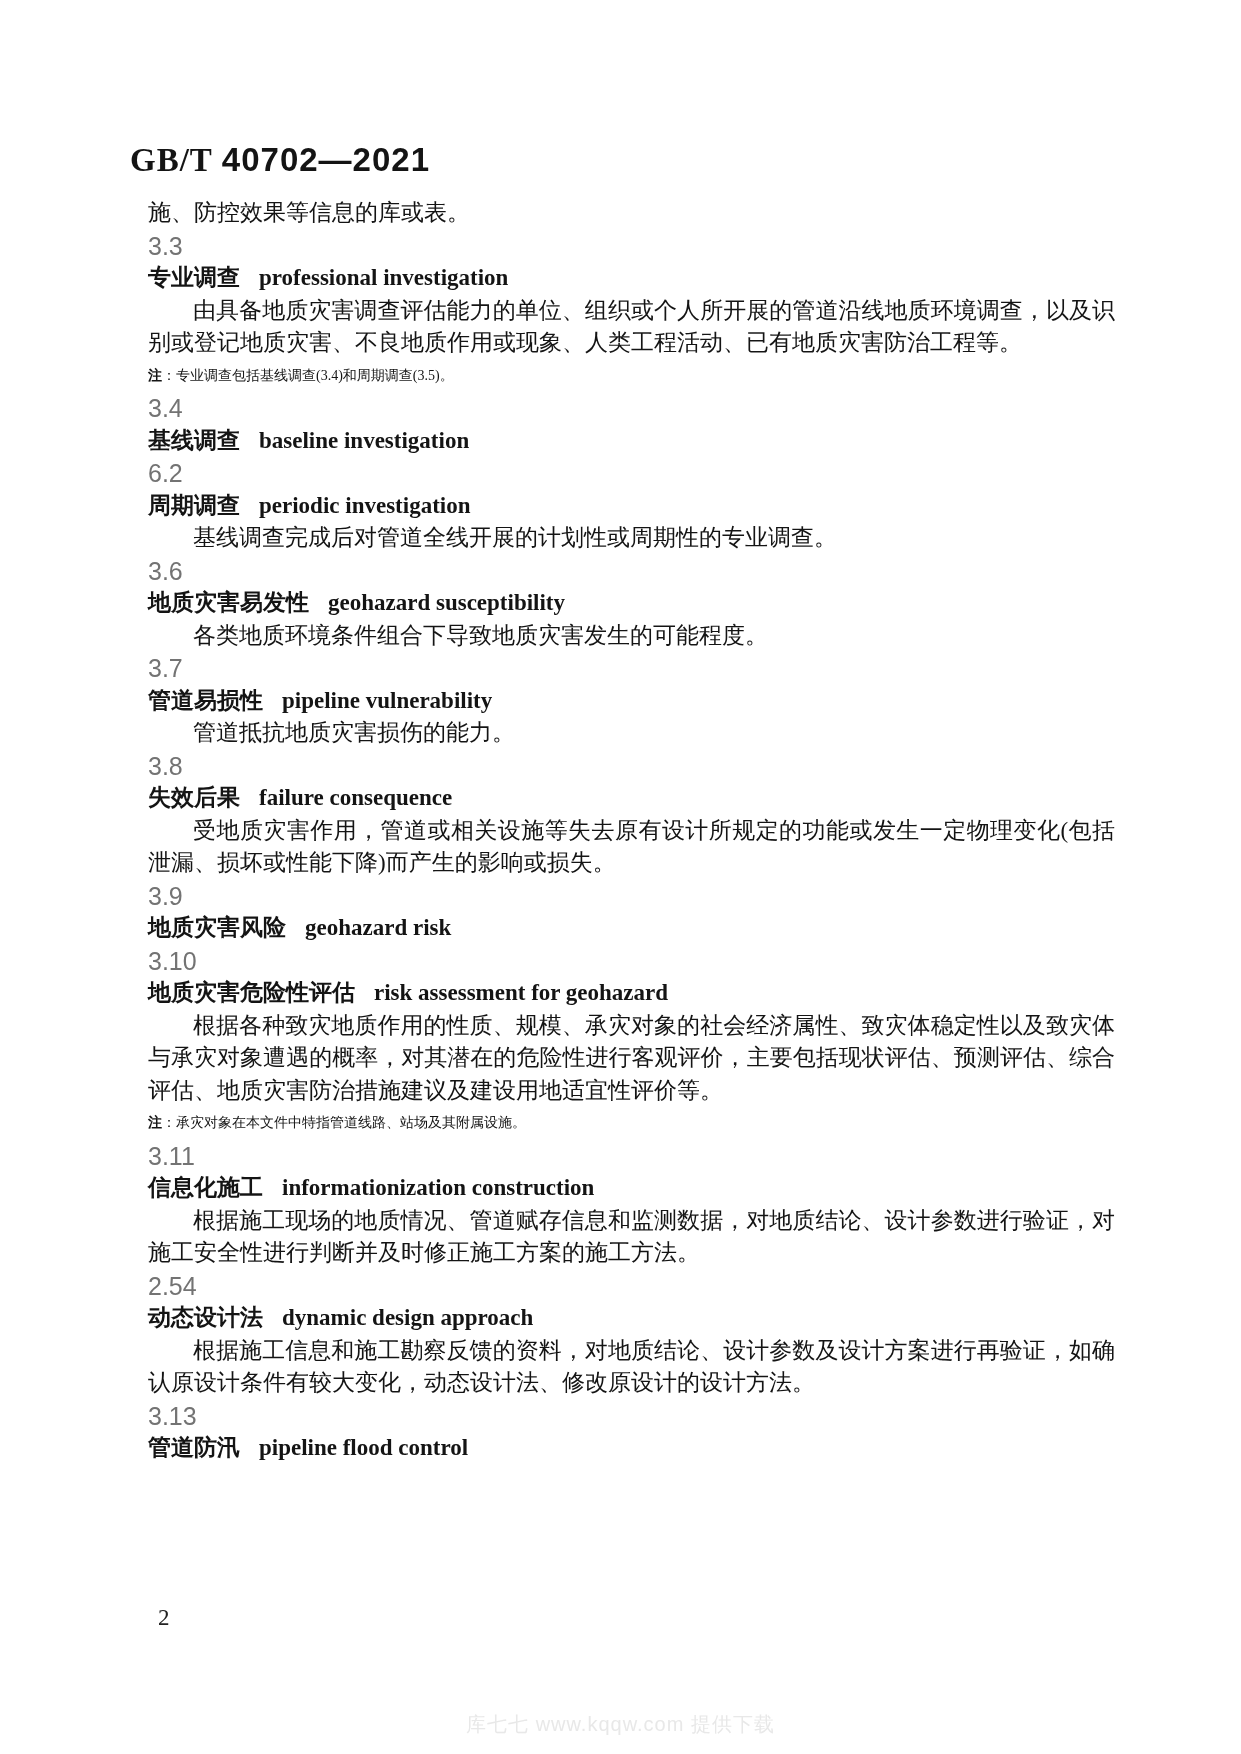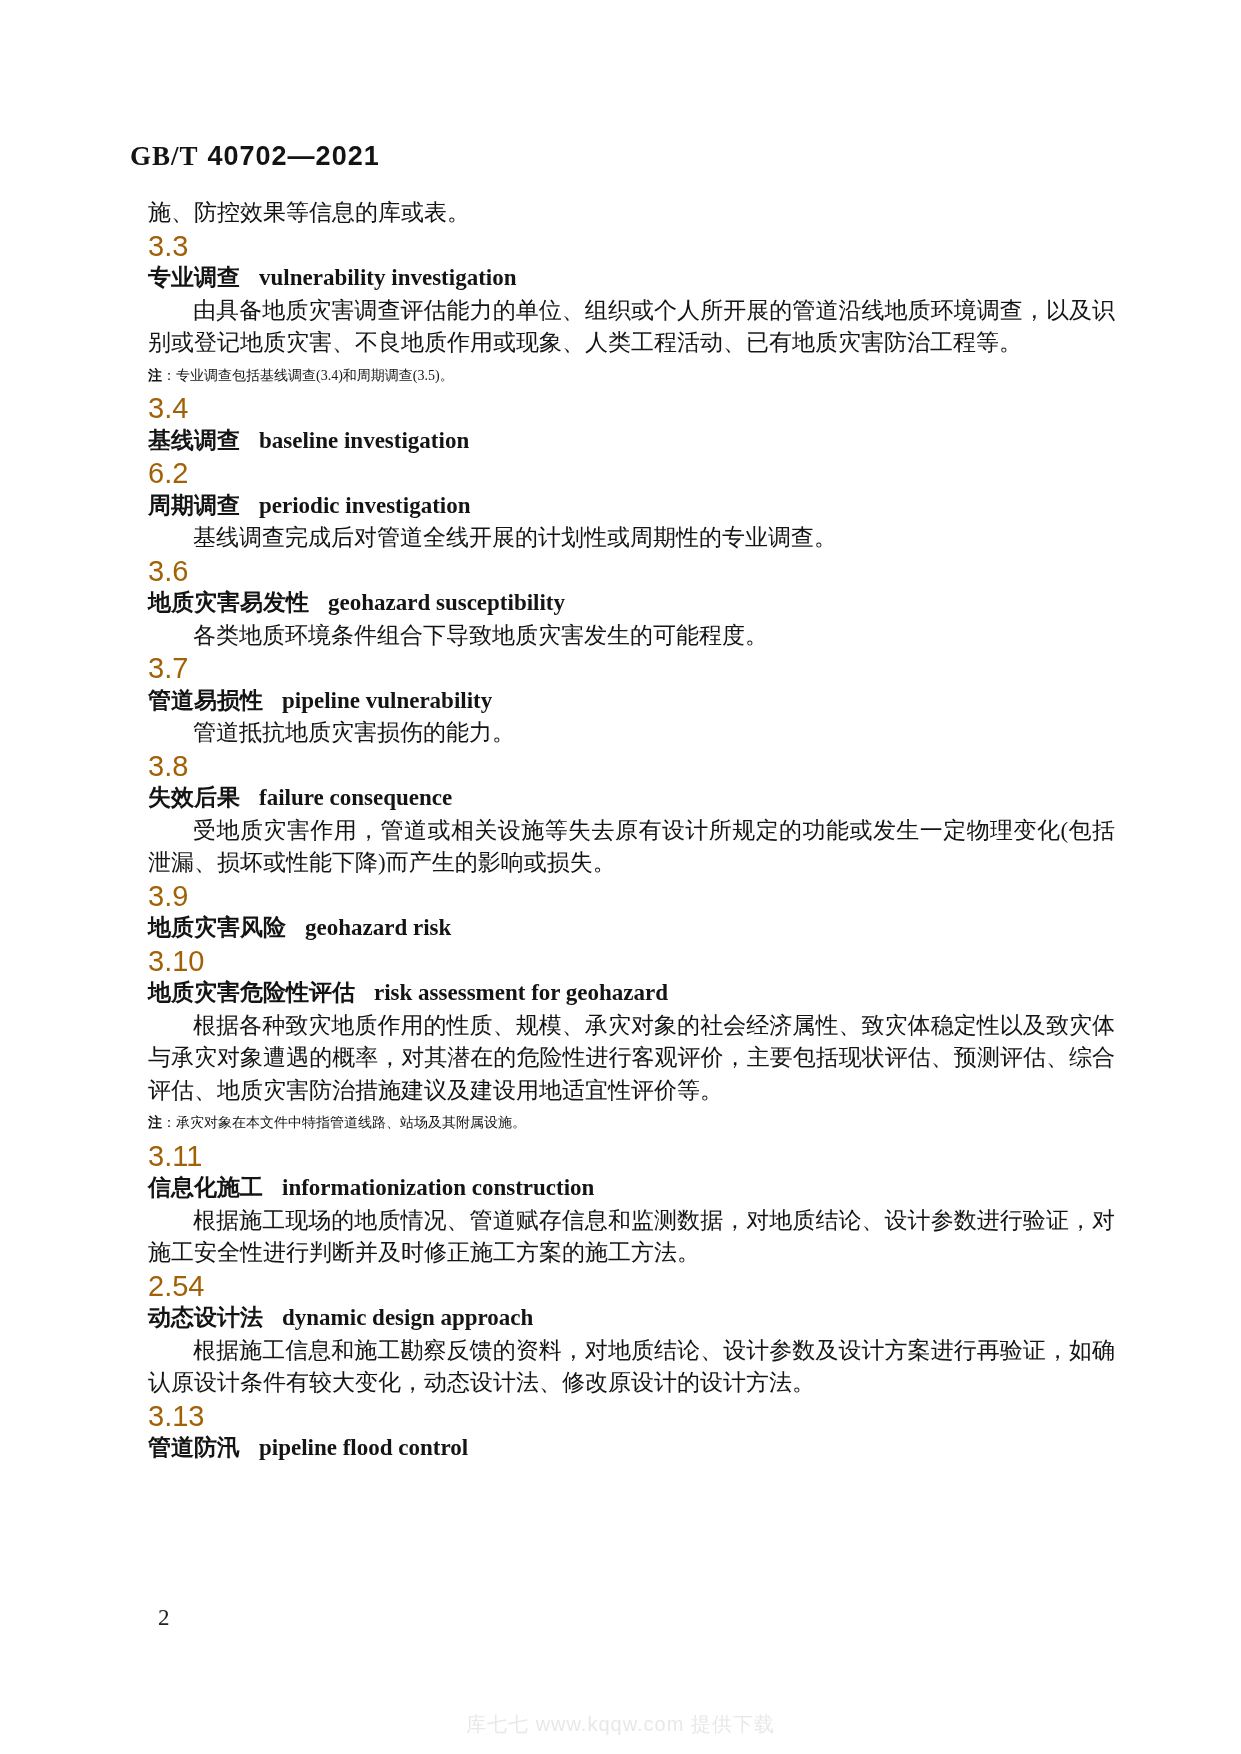--- a/index.html
+++ b/index.html
@@ -13,21 +13,21 @@
     height: 1754px;
     background: #ffffff;
     overflow: hidden;
     color: #141414;
     font-family: "Liberation Serif", "DejaVu Serif", serif;
   }
   .header {
     position: absolute;
     left: 130px;
     top: 141px;
-    font-size: 27px;
+    font-size: 33px;
     white-space: nowrap;
   }
   .header .code-prefix {
     font-family: "Liberation Serif", "DejaVu Serif", serif;
     font-weight: bold;
     letter-spacing: 1px;
   }
   .header .code-number {
     font-family: "Liberation Sans", "DejaVu Sans", sans-serif;
     font-weight: bold;
@@ -39,22 +39,22 @@
     left: 148px;
     top: 197px;
     width: 967px;
     font-size: 23px;
     line-height: 32.5px;
   }
   .content p, .content div, .content section { margin: 0; padding: 0; }
   .carryover { text-align: justify; }
   .sec-num {
     font-family: "Liberation Sans", "DejaVu Sans", sans-serif;
-    font-size: 29px;
-    color: #a16207;
+    font-size: 25px;
+    color: #737373;
   }
   .term-line {
     padding-left: 45px;
     font-weight: bold;
   }
   .term-en { margin-left: 19px; }
   .definition {
     text-align: justify;
     text-indent: 45px;
   }
@@ -91,21 +91,21 @@
   <div class="header">
     <span class="code-prefix">GB/T</span><span class="code-number">40702—2021</span>
   </div>
 
   <div class="content">
     <p class="carryover">施、防控效果等信息的库或表。</p>
     <div>
   <section class="term-section">
     <div class="sec-num">3.3</div>
     <div class="term-line">
-      <span class="term-zh">专业调查</span><span class="term-en">vulnerability investigation</span>
+      <span class="term-zh">专业调查</span><span class="term-en">professional investigation</span>
     </div>
     <p class="definition">由具备地质灾害调查评估能力的单位、组织或个人所开展的管道沿线地质环境调查，以及识别或登记地质灾害、不良地质作用或现象、人类工程活动、已有地质灾害防治工程等。</p>
     <p class="note"><b class="note-label">注</b><span>：专业调查包括基线调查(3.4)和周期调查(3.5)。</span></p>
   </section>
 
   <section class="term-section">
     <div class="sec-num">3.4</div>
     <div class="term-line">
       <span class="term-zh">基线调查</span><span class="term-en">baseline investigation</span>
     </div>

